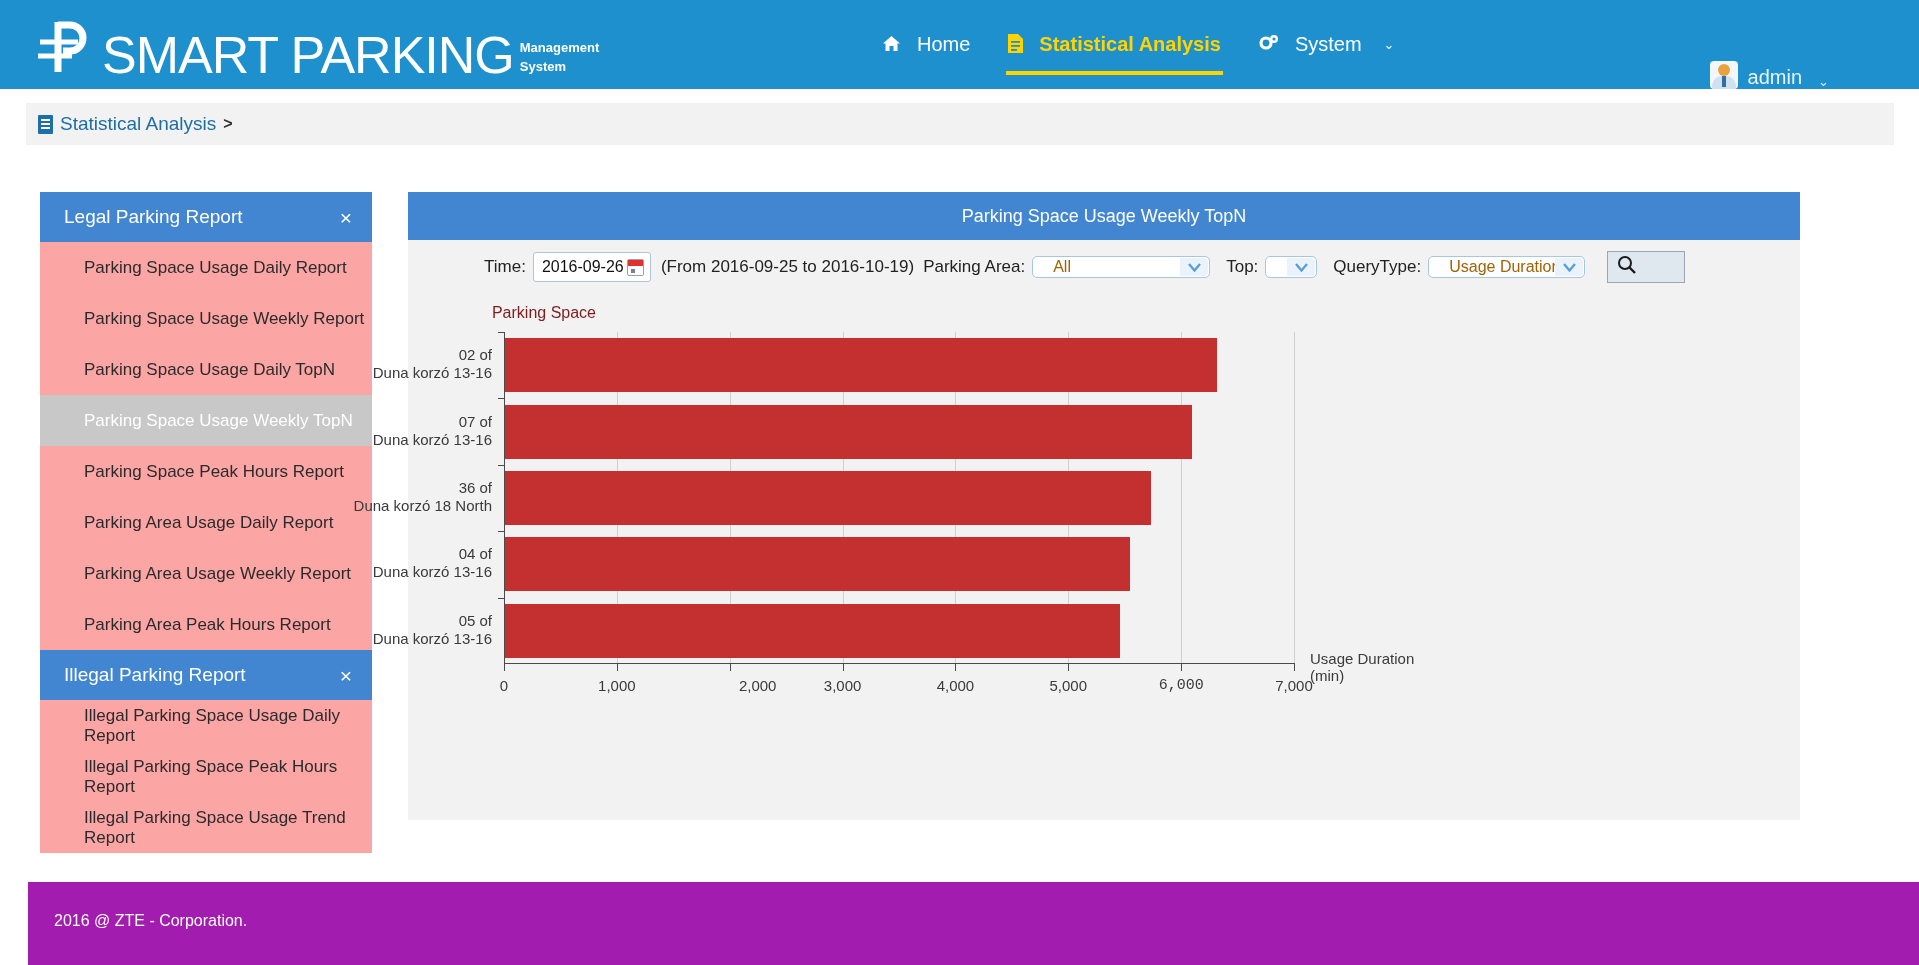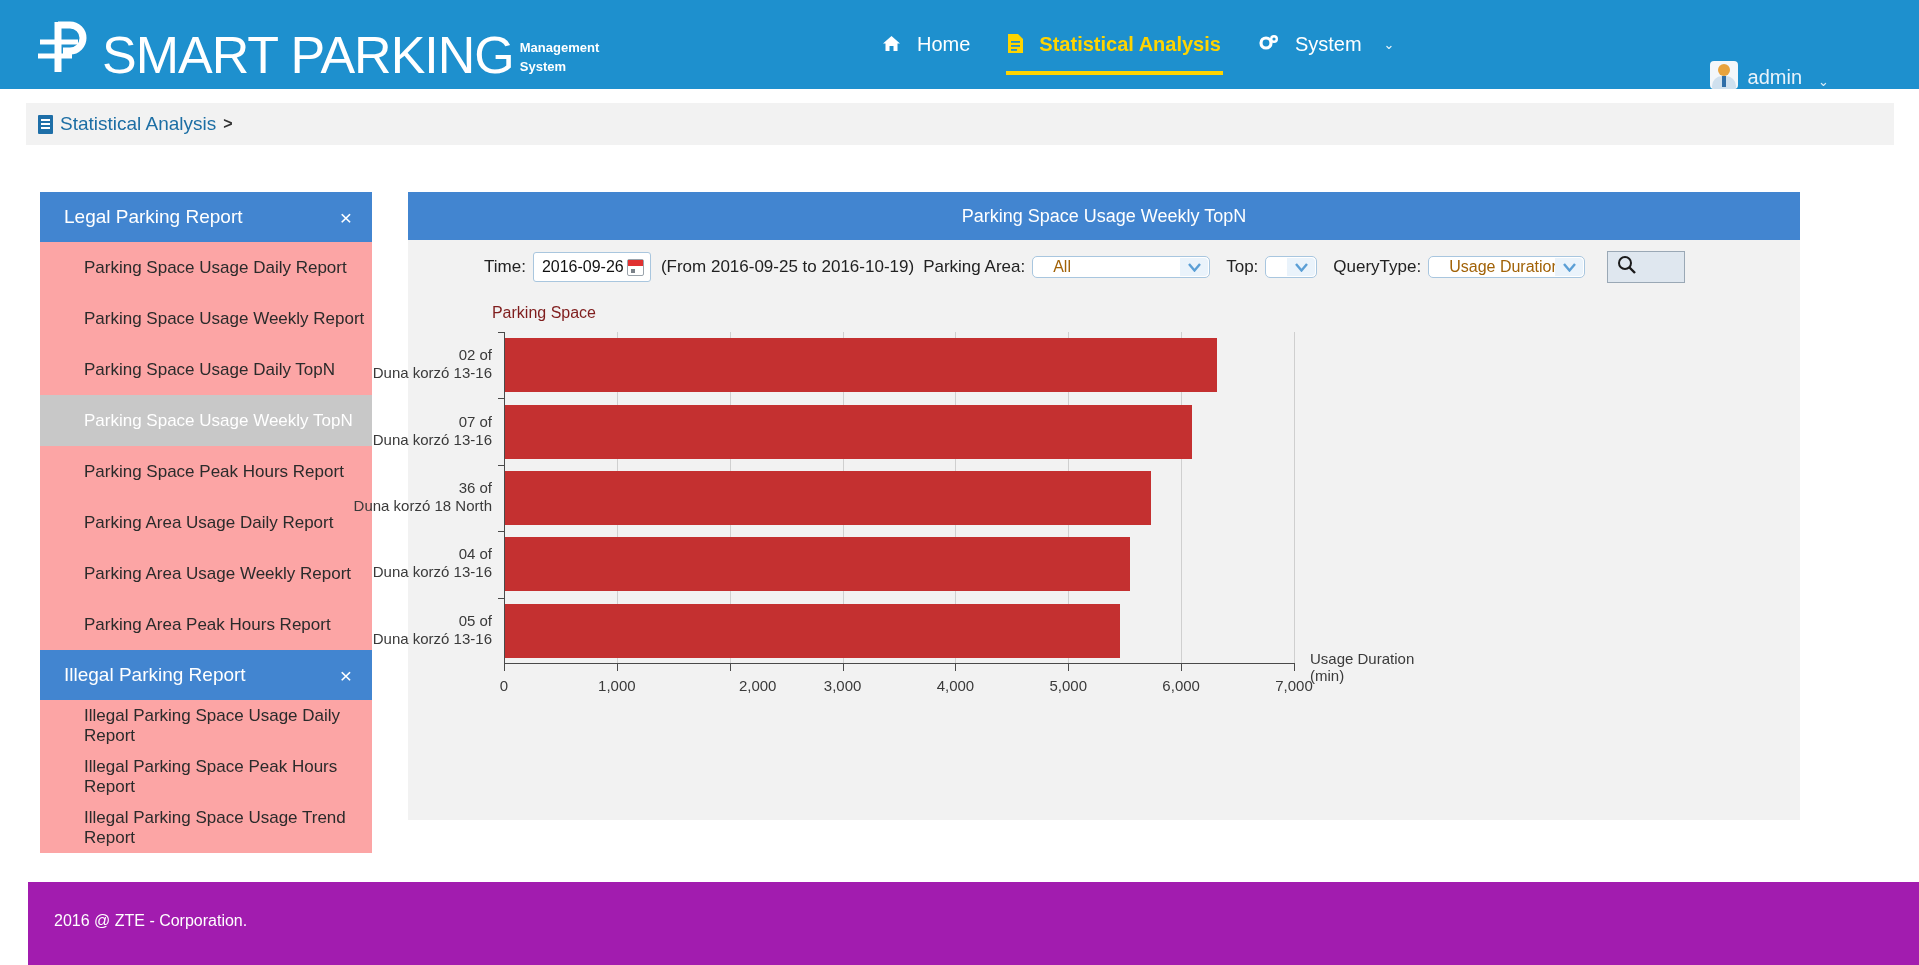--- a/index.html
+++ b/index.html
@@ -446,21 +446,21 @@
         <div class="xtick-lab" style="left: 112.857px; top: 345px;">1,000</div>
         <div class="xtick-mark" style="left: 225.714px; top: 332px;"></div>
         <div class="xtick-lab" style="left: 225.714px; top: 345px; margin-left: 28px;">2,000</div>
         <div class="xtick-mark" style="left: 338.571px; top: 332px;"></div>
         <div class="xtick-lab" style="left: 338.571px; top: 345px;">3,000</div>
         <div class="xtick-mark" style="left: 451.429px; top: 332px;"></div>
         <div class="xtick-lab" style="left: 451.429px; top: 345px;">4,000</div>
         <div class="xtick-mark" style="left: 564.286px; top: 332px;"></div>
         <div class="xtick-lab" style="left: 564.286px; top: 345px;">5,000</div>
         <div class="xtick-mark" style="left: 677.143px; top: 332px;"></div>
-        <div class="xtick-lab" style="left: 677.143px; top: 345px;">6,000</div>
+        <div class="xtick-lab" style="left: 677.143px; top: 345px; font-family: Liberation Mono, monospace;">6,000</div>
         <div class="xtick-mark" style="left: 790px; top: 332px;"></div>
         <div class="xtick-lab" style="left: 790px; top: 345px;">7,000</div>
         <div class="xaxis-title" style="left: 806px; top: 318px;">
           <div>Usage Duration</div>
           <div>(min)</div>
         </div>
       </div>
   </div>
 </div>
 

